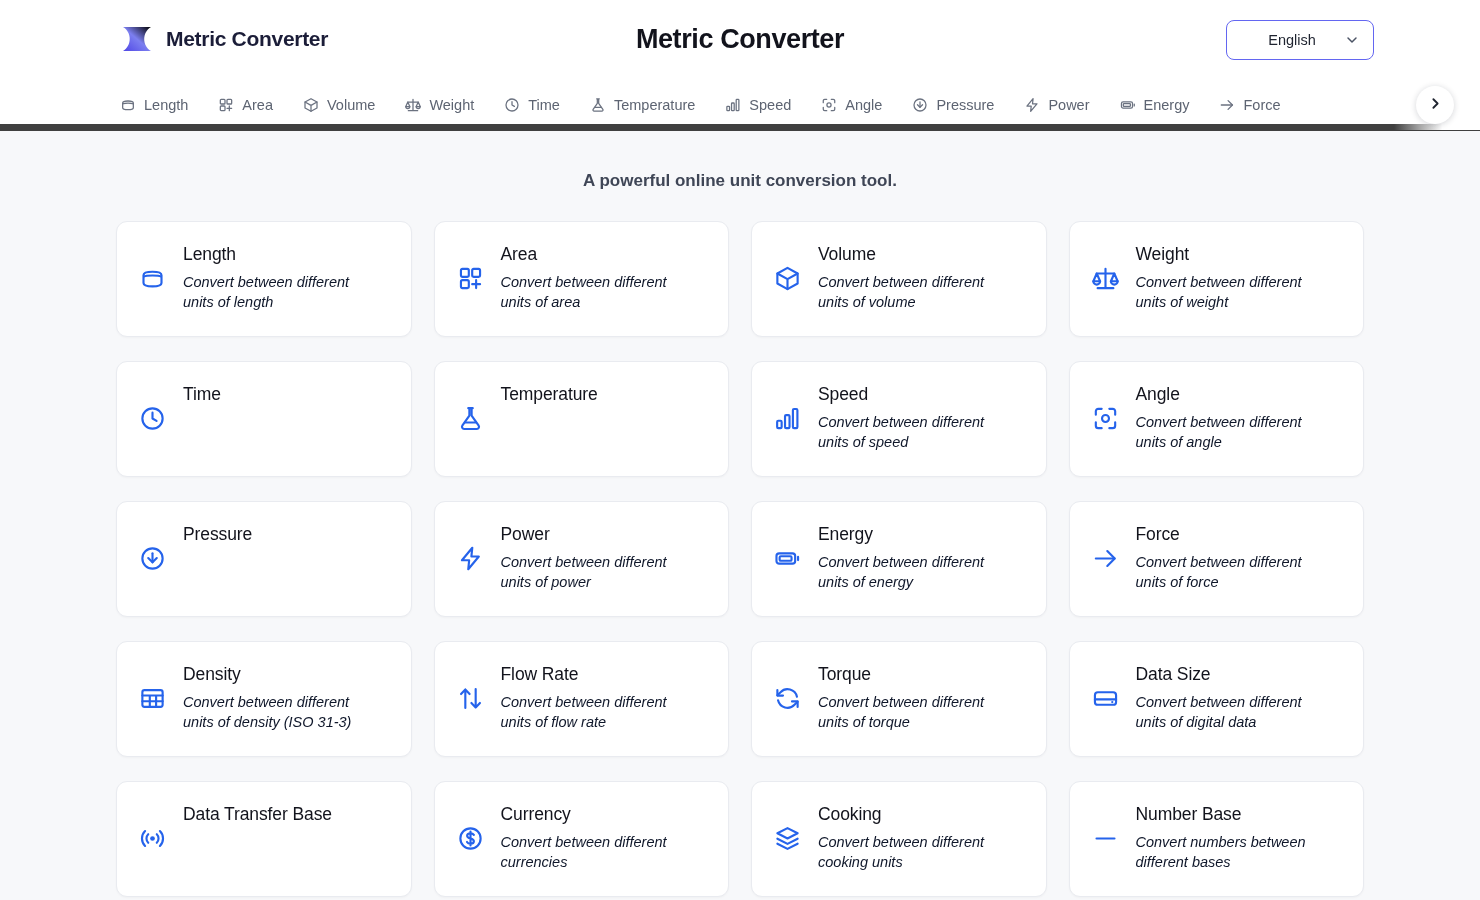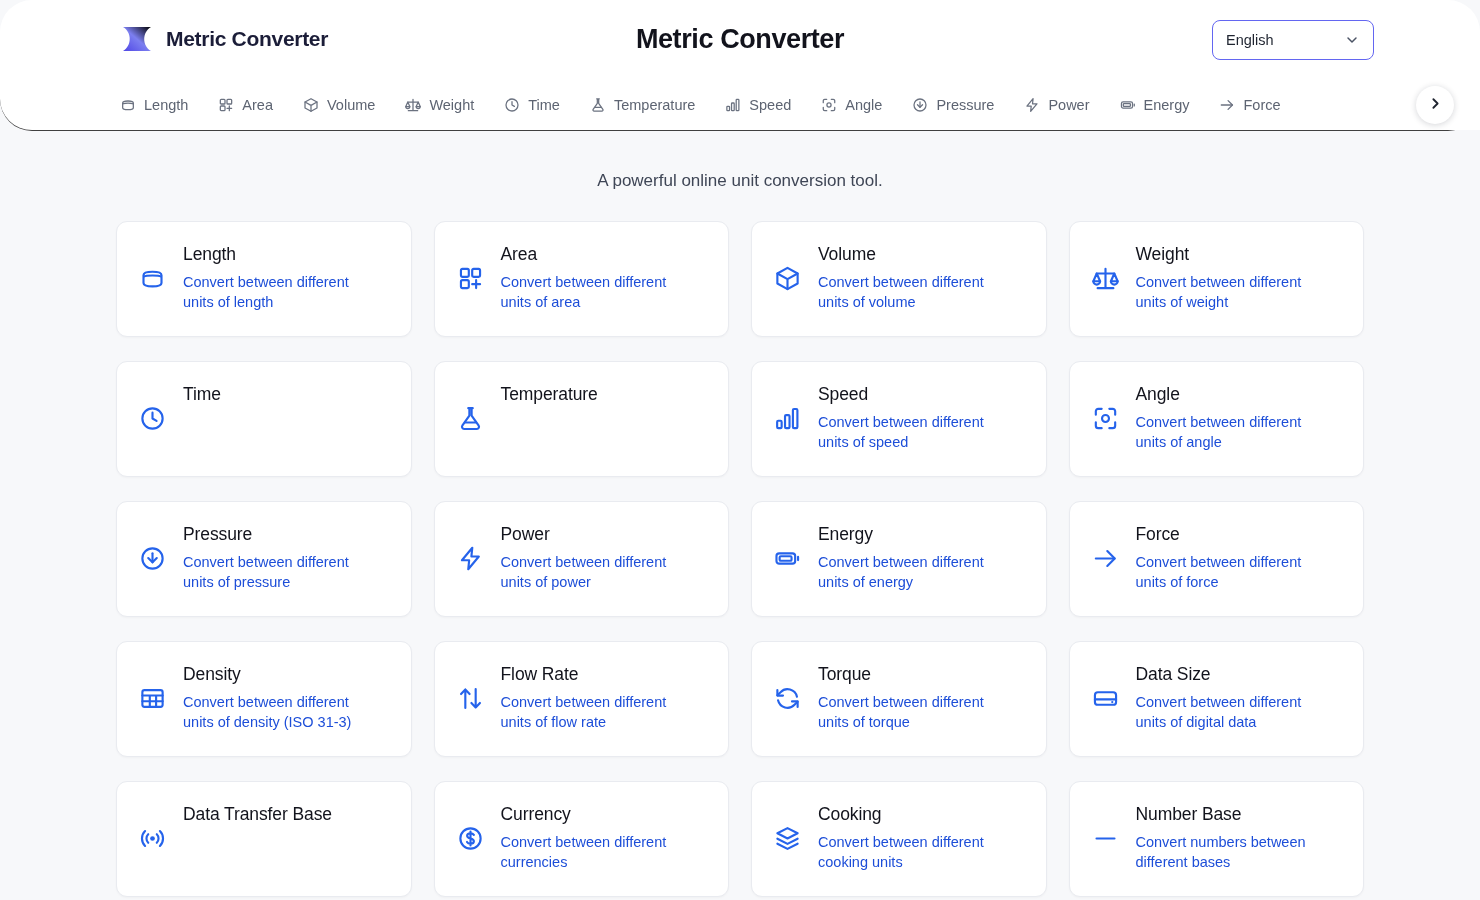--- a/index.html
+++ b/index.html
@@ -9,22 +9,21 @@
     background: #f7f8fa;
     font-family: "Liberation Sans", sans-serif;
     -webkit-font-smoothing: antialiased;
   }
 
   
   .header {
     background: #ffffff;
     height: 131px;
     position: relative;
-    border-bottom: 1px solid #404040;
-    border-radius: 32px;
+    border-bottom: 7px solid #404040;
   }
   .header-top {
     height: 80px;
     position: relative;
     display: flex;
     align-items: center;
   }
   .brand {
     position: absolute;
     left: 120px;
@@ -50,29 +49,30 @@
     text-align: center;
     font-size: 27px;
     font-weight: bold;
     color: #12131c;
     letter-spacing: -0.4px;
   }
   .lang-select {
     position: absolute;
     right: 106px;
     top: 20px;
-    width: 162px;
+    width: 148px;
     height: 40px;
     border: 1.6px solid #6366f1;
     border-radius: 8px;
     background: #ffffff;
     display: flex;
     align-items: center;
     padding: 4px 13px;
     cursor: pointer;
+    text-align: center;
   }
   .lang-label {
     font-size: 14.5px;
     color: #1f2430;
     flex: 1;
   }
   .chev {
     width: 16px; height: 16px;
     color: #4b5365;
     flex: none;
@@ -132,20 +132,21 @@
     border: none;
   }
   .nav-scroll-btn svg { width: 17px; height: 17px; color: #1f2430; }
 
   
   .subtitle {
     text-align: center;
     font-size: 17px;
     color: #3f4656;
     margin-top: 40px;
+    font-weight: bold;
   }
   .grid {
     margin: 30px auto 0;
     width: 1248px;
     display: grid;
     grid-template-columns: repeat(4, 1fr);
     column-gap: 22px;
     row-gap: 24px;
   }
   .card {
@@ -169,22 +170,23 @@
   .card-body { flex: 1; min-width: 0; }
   .card-title {
     font-size: 17.5px;
     color: #12131c;
     margin-bottom: 7px;
     letter-spacing: -0.1px;
   }
   .card-desc {
     font-size: 14.5px;
     line-height: 20px;
-    color: #1d4ed8;
+    color: #0f172a;
     max-width: 190px;
+    font-style: italic;
   }
 </style>
 </head>
 <body>
 
 <div class="header">
 
   <div class="header-top">
 
     <div class="brand">
@@ -423,21 +425,20 @@
     <div class="card">
       <span class="card-icon">
         <svg viewBox="0 0 24 24" width="27" height="27">
           <circle fill="none" stroke="currentColor" stroke-width="1.9" stroke-linecap="round" stroke-linejoin="round" cx="12" cy="12" r="9"></circle>
           <polyline fill="none" stroke="currentColor" stroke-width="1.9" stroke-linecap="round" stroke-linejoin="round" points="8.2 11.6 12 15.4 15.8 11.6"></polyline>
           <line fill="none" stroke="currentColor" stroke-width="1.9" stroke-linecap="round" stroke-linejoin="round" x1="12" y1="7.4" x2="12" y2="15.4"></line>
         </svg>
       </span>
       <div class="card-body">
         <div class="card-title">Pressure</div>
-        <div class="card-desc">Convert between different units of pressure</div>
       </div>
     </div>
     <div class="card">
       <span class="card-icon">
         <svg viewBox="0 0 24 24" width="27" height="27">
           <path fill="none" stroke="currentColor" stroke-width="1.9" stroke-linecap="round" stroke-linejoin="round" d="M13.6 2.4 4.4 13.6h6.4L10 21.6l9.4-11.4h-6.6z"></path>
         </svg>
       </span>
       <div class="card-body">
         <div class="card-title">Power</div>

